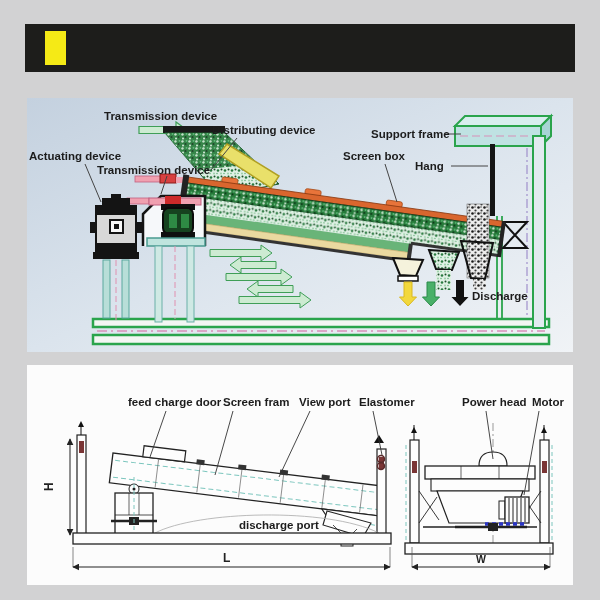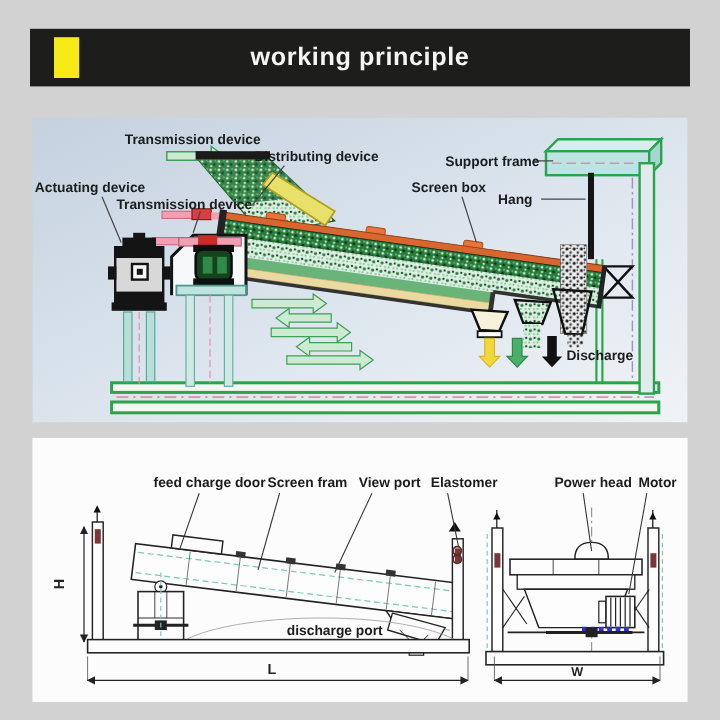--- a/index.html
+++ b/index.html
@@ -17,21 +17,20 @@
   .dimw{font-size:10.5px;font-weight:600;fill:#222;}
   .ldr{stroke:#444;stroke-width:1;fill:none;}
   .ldr2{stroke:#333;stroke-width:.9;fill:none;}
   .ln{stroke:#222;fill:#fdfdfd;}
 </style>
 </head>
 <body>
 
 <div class="header">
   <div class="accent"></div>
-  <div class="title">working principle</div>
 </div>
 
 <div class="panel1">
 <svg width="546" height="254" viewBox="0 0 546 254">
   <defs>
     <linearGradient id="g1" x1="0" y1="0" x2="1" y2="1">
       <stop offset="0" stop-color="#c4d1df"></stop>
           <stop offset="0.5" stop-color="#dbe4ed"></stop>
           <stop offset="1" stop-color="#f0f3f6"></stop>
     </linearGradient>

